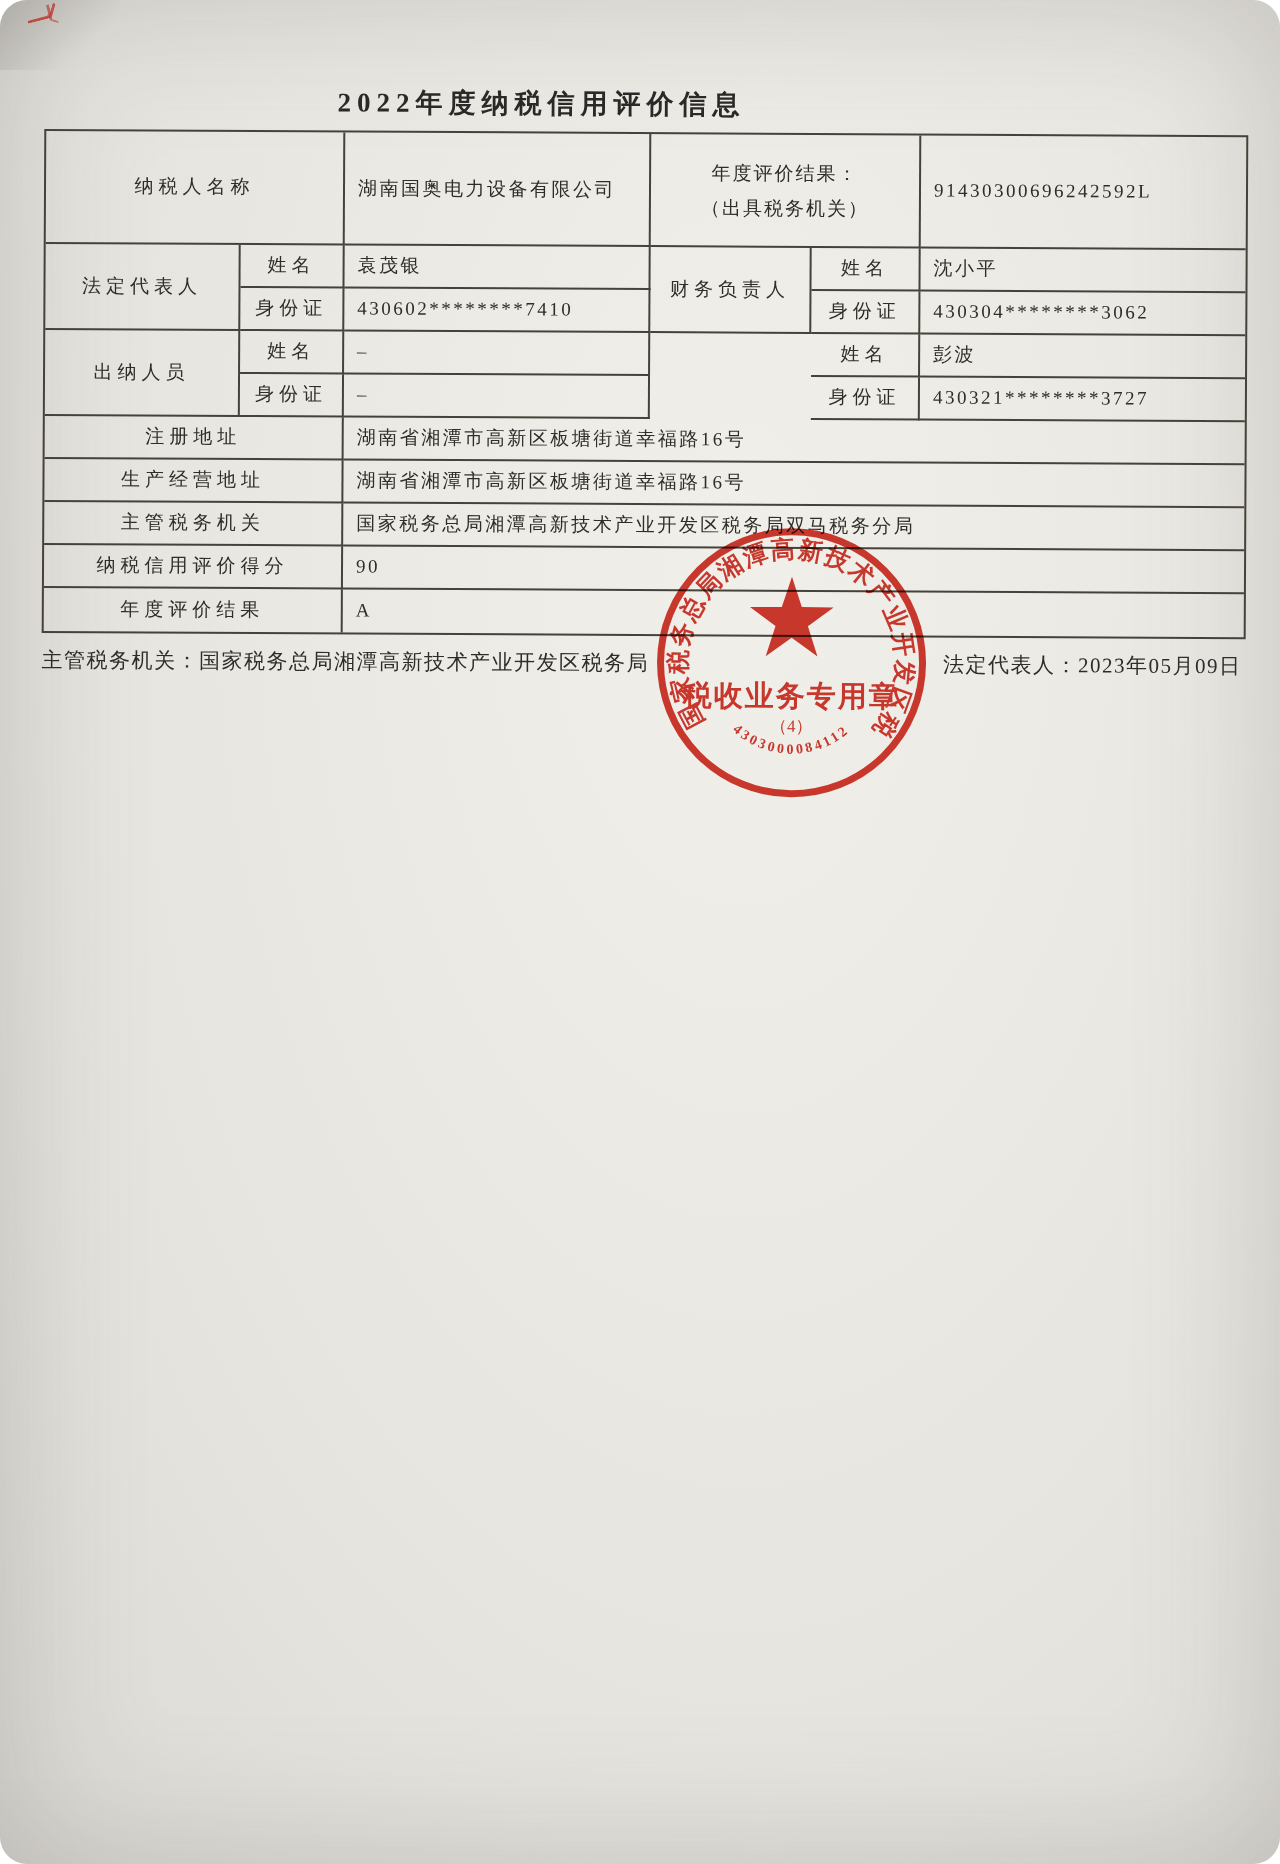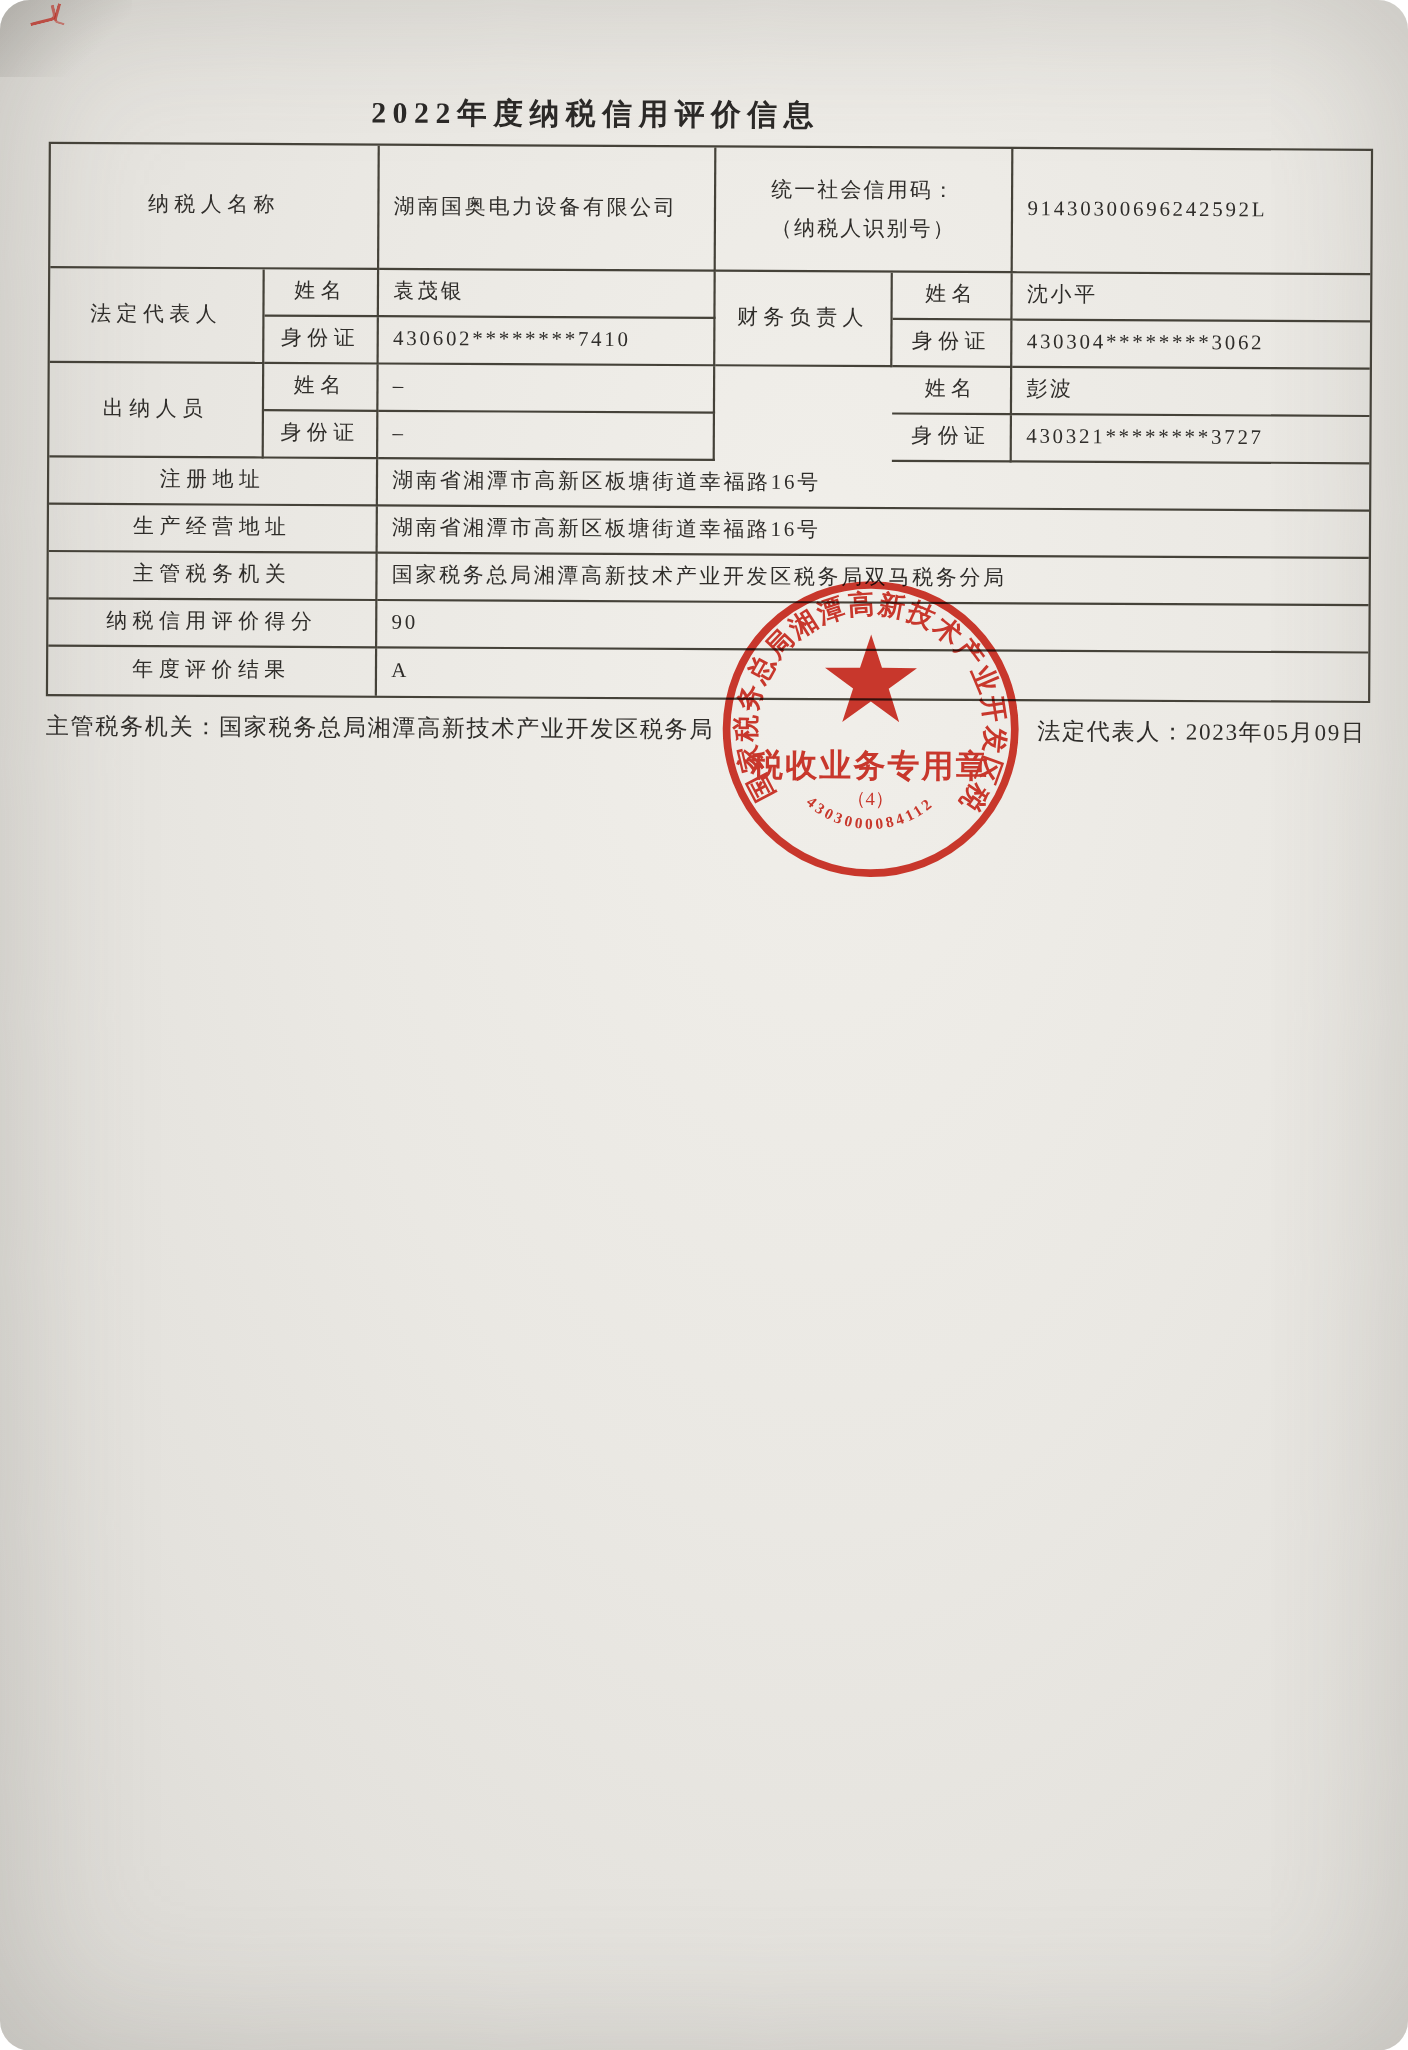--- a/index.html
+++ b/index.html
@@ -74,22 +74,22 @@
     <div class="doc-title">2022年度纳税信用评价信息</div>
 
     <div class="tbl">
 
       <div class="c lbl" style="grid-area:1/1/2/3">纳税人名称</div>
       <div class="c val" style="grid-area:1/3/2/4">
         <div class="wrap2">湖南国奥电力设备有限公司</div>
       </div>
       <div class="c" style="grid-area:1/4/2/6">
         <div class="stack">
-          <span>统一社会信用码：</span>
-          <span>（纳税人识别号）</span>
+          <span>年度评价结果：</span>
+          <span>（出具税务机关）</span>
         </div>
       </div>
       <div class="c val nr" style="grid-area:1/6/2/7">91430300696242592L</div>
 
       <div class="c lbl" style="grid-area:2/1/4/2">法定代表人</div>
       <div class="c lbl" style="grid-area:2/2/3/3">姓名</div>
       <div class="c val" style="grid-area:2/3/3/4">袁茂银</div>
       <div class="c lbl" style="grid-area:2/4/4/5">财务负责人</div>
       <div class="c lbl" style="grid-area:2/5/3/6">姓名</div>
       <div class="c val nr" style="grid-area:2/6/3/7">沈小平</div>

